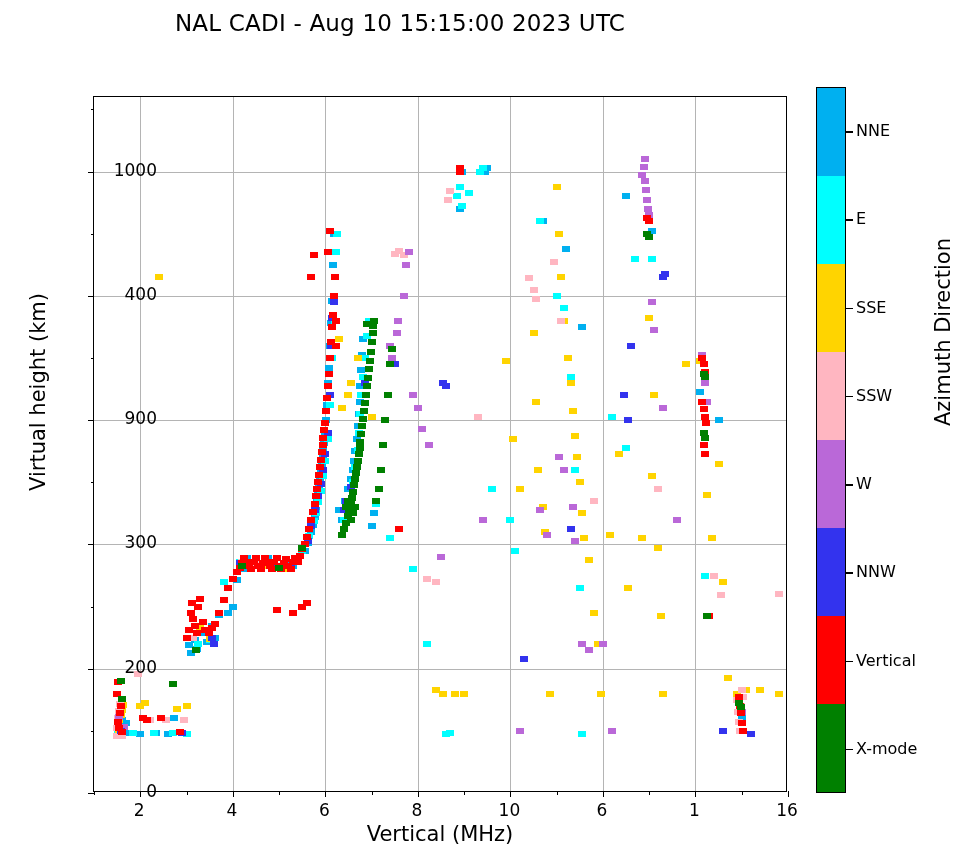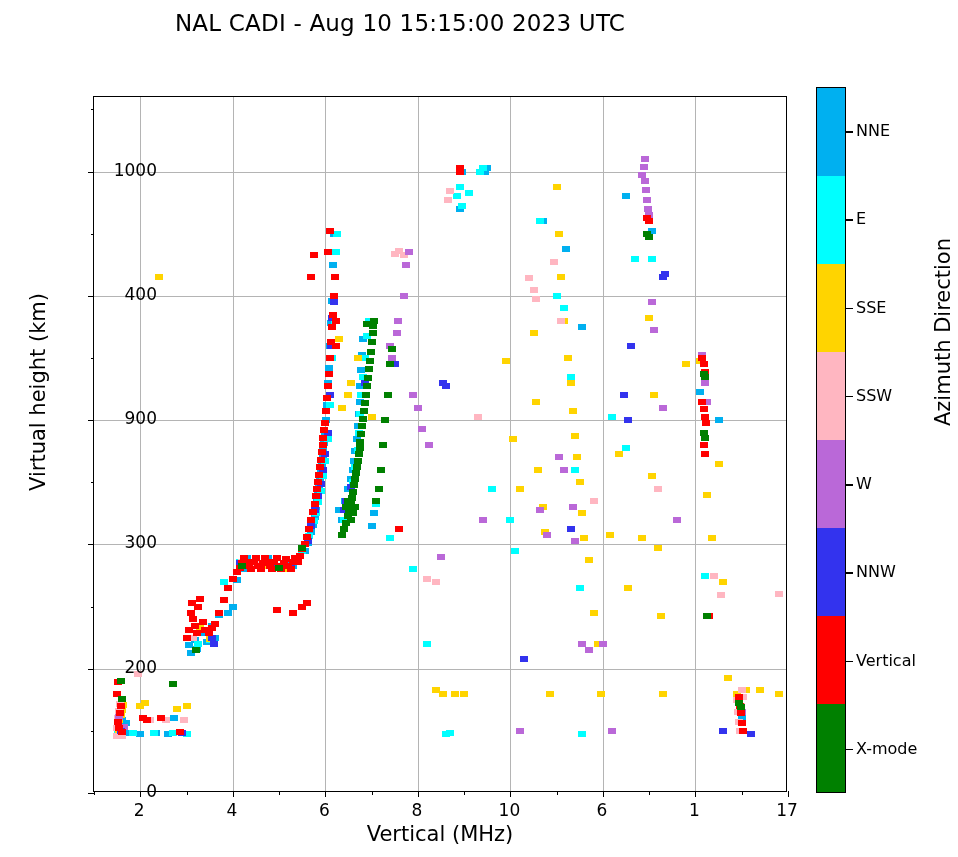--- a/index.html
+++ b/index.html
@@ -633,21 +633,21 @@
   </div>
 <div id="colorbar-title">Azimuth Direction</div>
 
 <div class="xticklabel" style="left: 139.267px;">2</div>
 <div class="xticklabel" style="left: 231.8px;">4</div>
 <div class="xticklabel" style="left: 324.333px;">6</div>
 <div class="xticklabel" style="left: 416.867px;">8</div>
 <div class="xticklabel" style="left: 509.4px;">10</div>
 <div class="xticklabel" style="left: 601.933px;">6</div>
 <div class="xticklabel" style="left: 694.467px;">1</div>
-<div class="xticklabel" style="left: 787px;">17</div>
+<div class="xticklabel" style="left: 787px;">16</div>
 <div class="yticklabel" style="top: 792px;">0</div>
 <div class="yticklabel" style="top: 667.714px;">200</div>
 <div class="yticklabel" style="top: 543.429px;">300</div>
 <div class="yticklabel" style="top: 419.143px;">900</div>
 <div class="yticklabel" style="top: 294.857px;">400</div>
 <div class="yticklabel" style="top: 170.571px;">1000</div>
 <div class="cb-tick" style="top: 131.125px;"></div>
 <div class="cb-label" style="top: 131.125px;">NNE</div>
 <div class="cb-tick" style="top: 219.375px;"></div>
 <div class="cb-label" style="top: 219.375px;">E</div>

